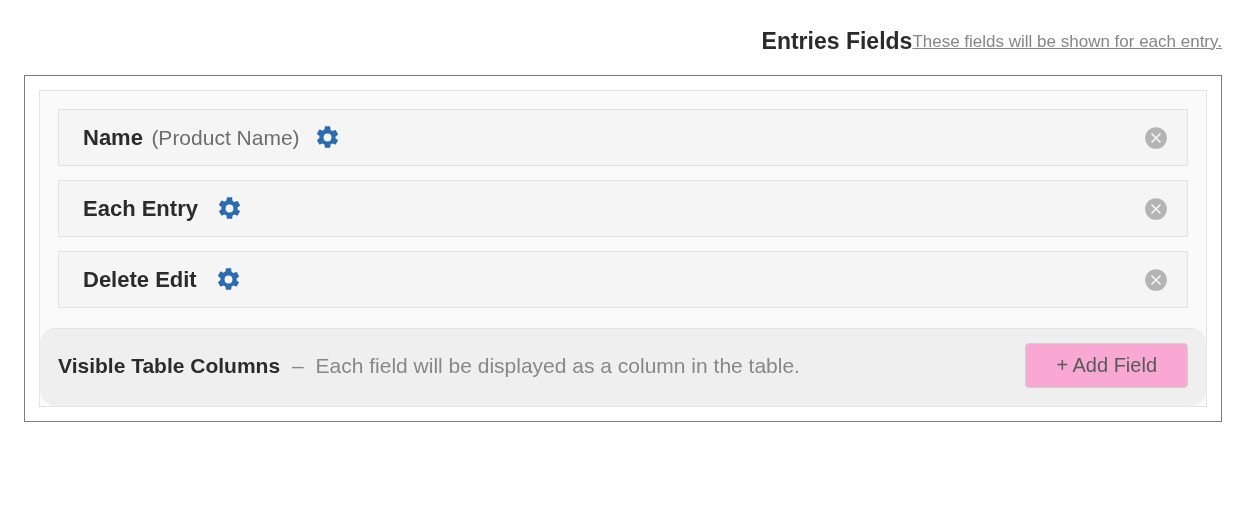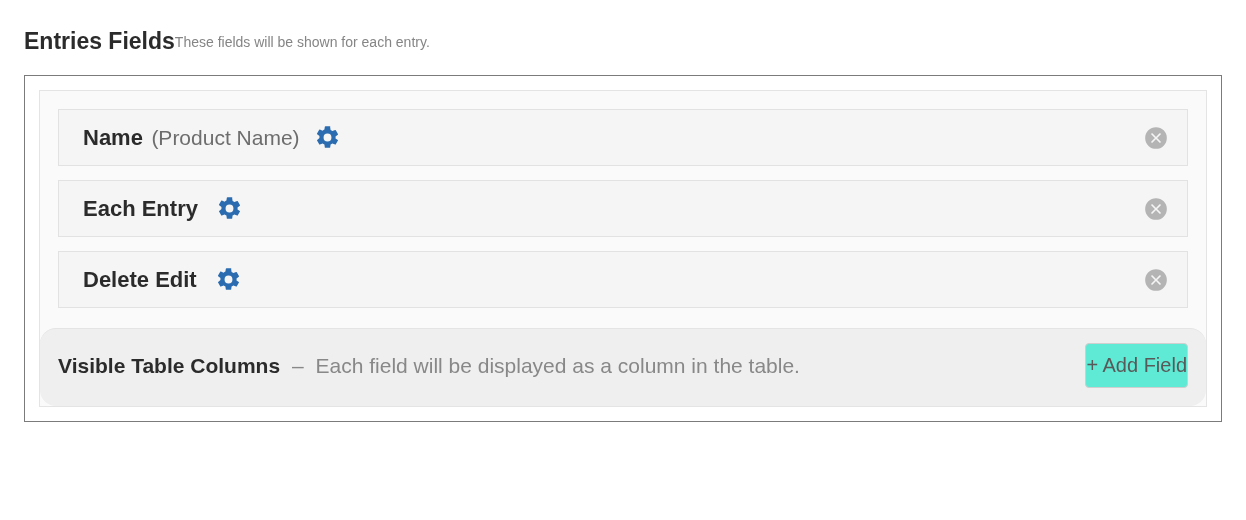--- a/index.html
+++ b/index.html
@@ -8,33 +8,34 @@
       padding: 0;
     }
     body {
       font-family: -apple-system, BlinkMacSystemFont, "Segoe UI", Helvetica, Arial, sans-serif;
       background: #ffffff;
       padding: 28px 24px;
       width: 1246px;
     }
     .header-row {
       display: flex;
-      justify-content: flex-start;
+      justify-content: flex-end;
       align-items: center;
       margin-bottom: 20px;
     }
     .header-title {
       font-size: 23px;
       font-weight: 700;
       color: #2b2b2b;
     }
     .header-desc {
-      font-size: 14px;
+      font-size: 17px;
       color: #858585;
       font-weight: 400;
+      text-decoration: underline;
     }
     .outer-panel {
       border: 1px solid #7b7b7b;
       padding: 14px;
       background: #fff;
     }
     .inner-panel {
       border: 1px solid #e4e4e4;
       background: #fafafa;
     }
@@ -105,24 +106,24 @@
     }
     .footer-text .sep {
       color: #888;
       margin: 0 6px;
     }
     .footer-text .sub {
       color: #888;
       font-weight: 400;
     }
     .add-field-btn {
-      background: #5eead4;
+      background: #f9a8d4;
       border: 1px solid #cfcfcf;
       border-radius: 4px;
-      padding: 10px 0;
+      padding: 10px 30px;
       font-size: 20px;
       color: #595959;
       cursor: pointer;
       font-family: inherit;
     }
   </style>
 </head>
 <body>
 
 <div class="header-row">

